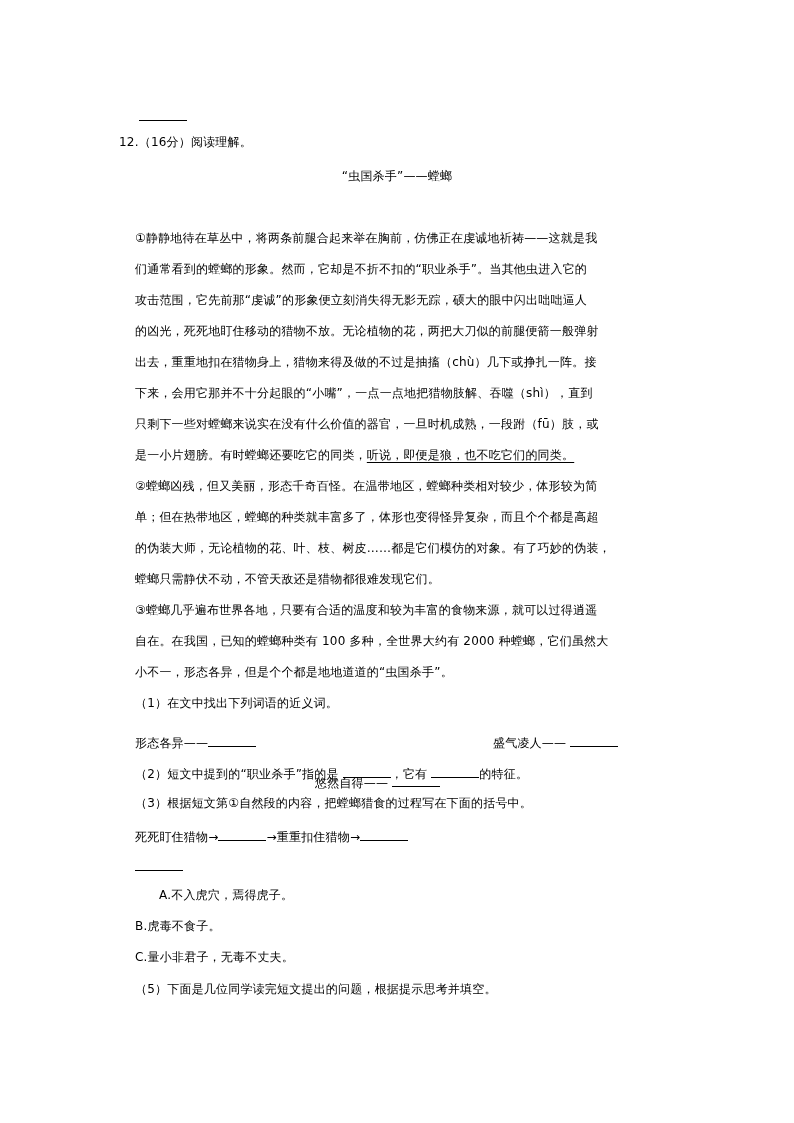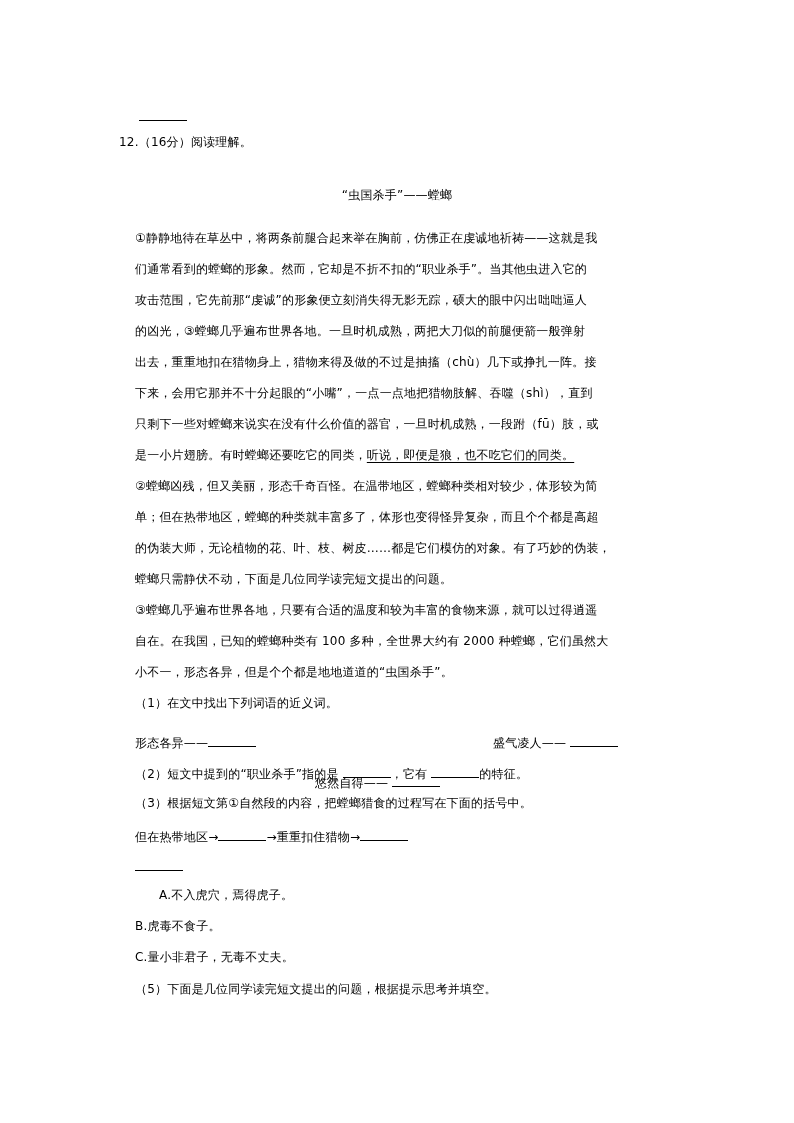--- a/index.html
+++ b/index.html
@@ -1,48 +1,48 @@
 <!DOCTYPE html>
 <html><head>
 <meta charset="utf-8">
 <style>
   html, body { margin: 0; padding: 0; background: #ffffff; }
   body { width: 794px; height: 1123px; position: relative; overflow: hidden;
          font-family: "DejaVu Sans", "Liberation Sans", sans-serif; color: #000; }
   .line { position: absolute; font-size: 12px; line-height: 18px; white-space: nowrap; letter-spacing: 0.2px; }
   .top-blank { position: absolute; left: 139px; top: 120px; width: 48px; border-bottom: 1px solid #000; height: 0; }
-  .title { left: 0; width: 794px; text-align: center; top: 167px; margin-top: 19px; }
+  .title { left: 0; width: 794px; text-align: center; top: 167px; }
   .para { left: 135px; }
   .blank { display: inline-block; border-bottom: 1px solid #000; height: 14px; vertical-align: baseline; }
   .ul { text-decoration: underline; text-underline-offset: 3px; text-align: center; }
 </style>
 </head>
 <body>
 
 <div class="top-blank"></div>
 
 <div class="line" style="left:119px; top:133px;">12.（16分）阅读理解。</div>
 
 <div class="line title">“虫国杀手”——螳螂</div>
 
 <div class="line para" style="top:229px;">①静静地待在草丛中，将两条前腿合起来举在胸前，仿佛正在虔诚地祈祷——这就是我</div>
 <div class="line para" style="top:260px;">们通常看到的螳螂的形象。然而，它却是不折不扣的“职业杀手”。当其他虫进入它的</div>
 <div class="line para" style="top:291px;">攻击范围，它先前那“虔诚”的形象便立刻消失得无影无踪，硕大的眼中闪出咄咄逼人</div>
-<div class="line para" style="top:322px;">的凶光，③螳螂几乎遍布世界各地。一旦时机成熟，两把大刀似的前腿便箭一般弹射</div>
+<div class="line para" style="top:322px;">的凶光，死死地盯住移动的猎物不放。无论植物的花，两把大刀似的前腿便箭一般弹射</div>
 <div class="line para" style="top:353px;">出去，重重地扣在猎物身上，猎物来得及做的不过是抽搐（chù）几下或挣扎一阵。接</div>
 <div class="line para" style="top:384px;">下来，会用它那并不十分起眼的“小嘴”，一点一点地把猎物肢解、吞噬（shì），直到</div>
 <div class="line para" style="top:415px;">只剩下一些对螳螂来说实在没有什么价值的器官，一旦时机成熟，一段跗（fū）肢，或</div>
 <div class="line para" style="top:446px;">
   <span>是一小片翅膀。有时螳螂还要吃它的同类，</span><span class="ul">听说，即便是狼，也不吃它们的同类。</span>
 </div>
 
 <div class="line para" style="top:477px;">②螳螂凶残，但又美丽，形态千奇百怪。在温带地区，螳螂种类相对较少，体形较为简</div>
 <div class="line para" style="top:508px;">单；但在热带地区，螳螂的种类就丰富多了，体形也变得怪异复杂，而且个个都是高超</div>
 <div class="line para" style="top:539px;">的伪装大师，无论植物的花、叶、枝、树皮……都是它们模仿的对象。有了巧妙的伪装，</div>
-<div class="line para" style="top:570px;">螳螂只需静伏不动，下面是几位同学读完短文提出的问题。</div>
+<div class="line para" style="top:570px;">螳螂只需静伏不动，不管天敌还是猎物都很难发现它们。</div>
 
 <div class="line para" style="top:601px;">③螳螂几乎遍布世界各地，只要有合适的温度和较为丰富的食物来源，就可以过得逍遥</div>
 <div class="line para" style="top:632px;">自在。在我国，已知的螳螂种类有 100 多种，全世界大约有 2000 种螳螂，它们虽然大</div>
 <div class="line para" style="top:663px;">小不一，形态各异，但是个个都是地地道道的“虫国杀手”。</div>
 
 <div class="line para" style="top:694px;">（1）在文中找出下列词语的近义词。</div>
 <div class="line" style="left:135px; top:732px;">
   <span>形态各异——</span><span class="blank" style="width:48px;"></span>
 </div>
 <div class="line" style="left:315px; top:772px;text-align:center;">
@@ -51,21 +51,21 @@
 <div class="line" style="left:493px; top:732px;">
   <span>盛气凌人——</span><span class="blank" style="width:48px; margin-left:4px;"></span>
 </div>
 
 <div class="line para" style="top:763px;">
   <span>（2）短文中提到的“职业杀手”指的是 </span><span class="blank" style="width:48px;"></span><span>，它有 </span><span class="blank" style="width:48px;"></span><span>的特征。</span>
 </div>
 
 <div class="line para" style="top:794px;">（3）根据短文第①自然段的内容，把螳螂猎食的过程写在下面的括号中。</div>
 <div class="line para" style="top:826px;">
-  <span>但在热带地区</span><span>→</span><span class="blank" style="width:48px;"></span><span>→</span><span>重重扣住猎物</span><span>→</span><span class="blank" style="width:48px;"></span>
+  <span>死死盯住猎物</span><span>→</span><span class="blank" style="width:48px;"></span><span>→</span><span>重重扣住猎物</span><span>→</span><span class="blank" style="width:48px;"></span>
 </div>
 
 <div class="line para" style="top:856px;">
   <span class="blank" style="width:48px;"></span>
 </div>
 <div class="line para" style="top:886px;margin-left:24px;">A.不入虎穴，焉得虎子。</div>
 <div class="line para" style="top:917px;">B.虎毒不食子。</div>
 <div class="line para" style="top:948px;">C.量小非君子，无毒不丈夫。</div>
 
 <div class="line para" style="top:980px;">（5）下面是几位同学读完短文提出的问题，根据提示思考并填空。</div>

